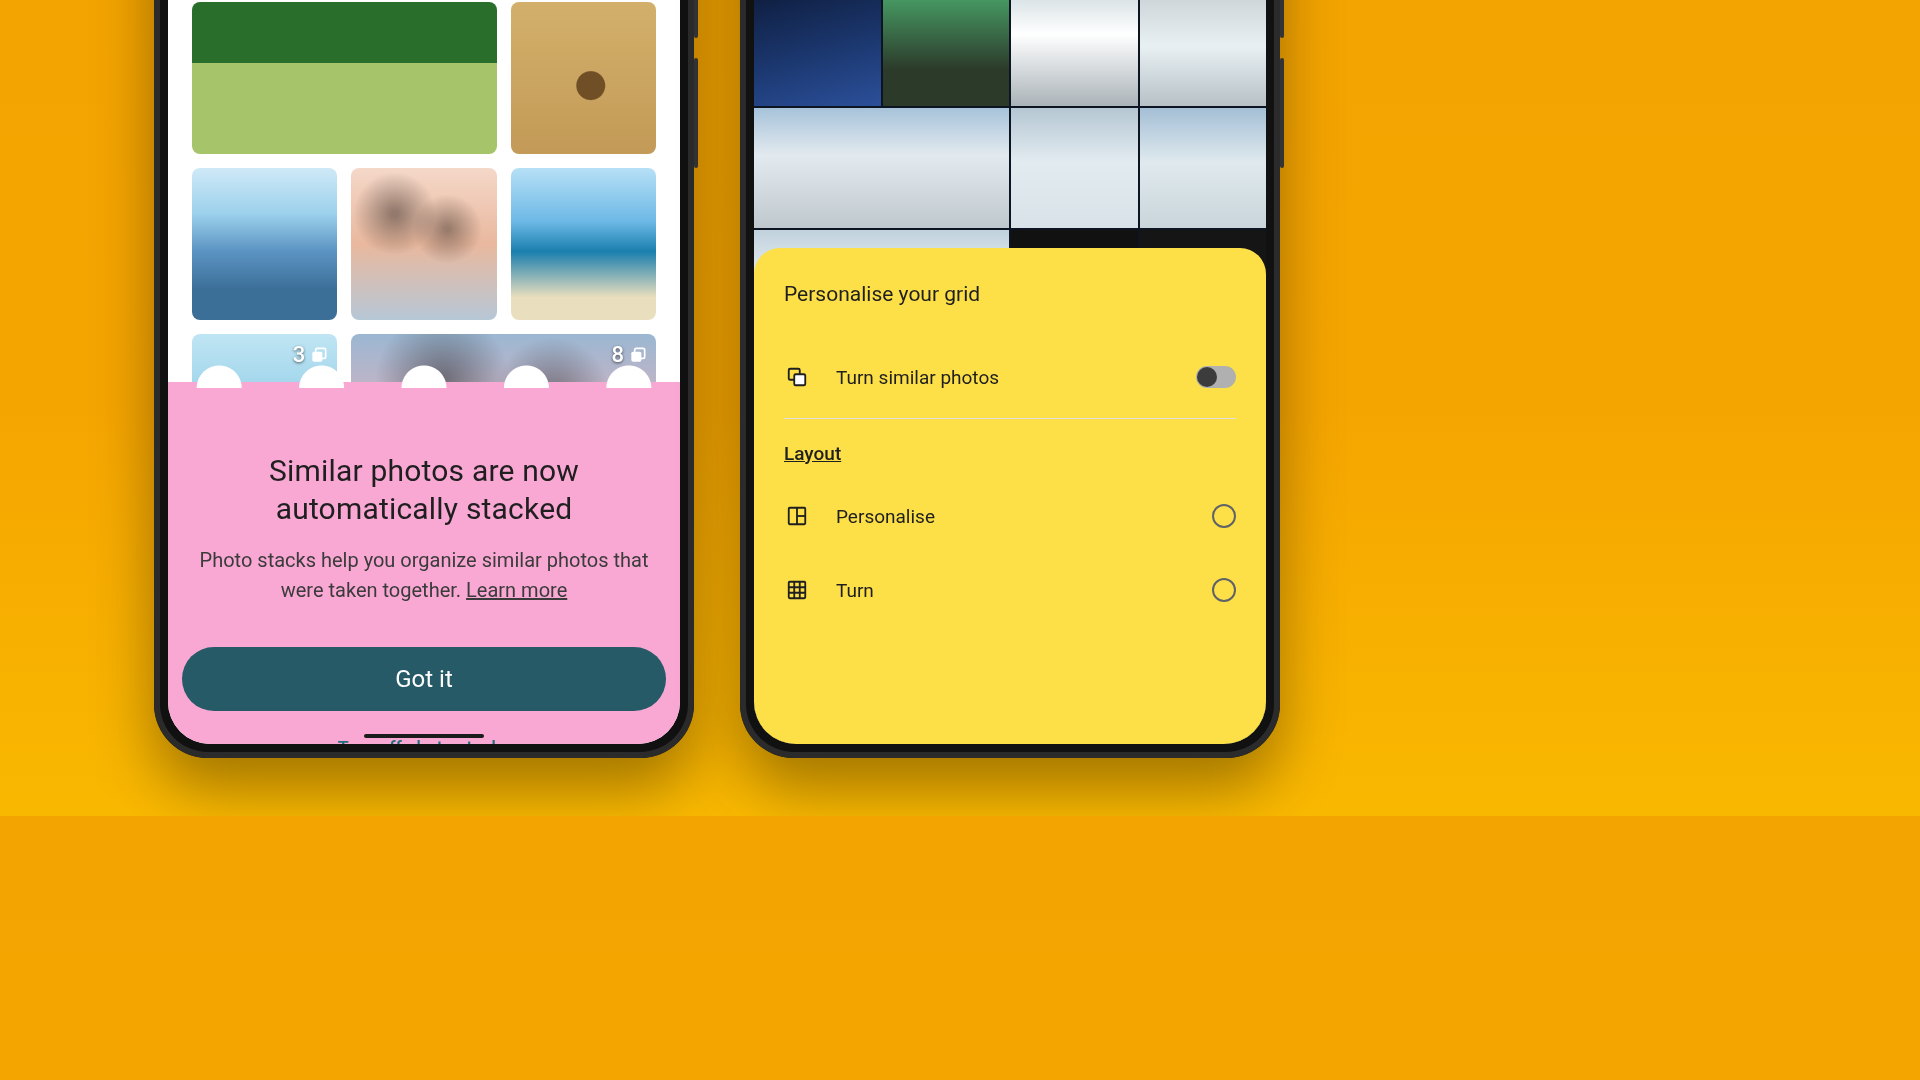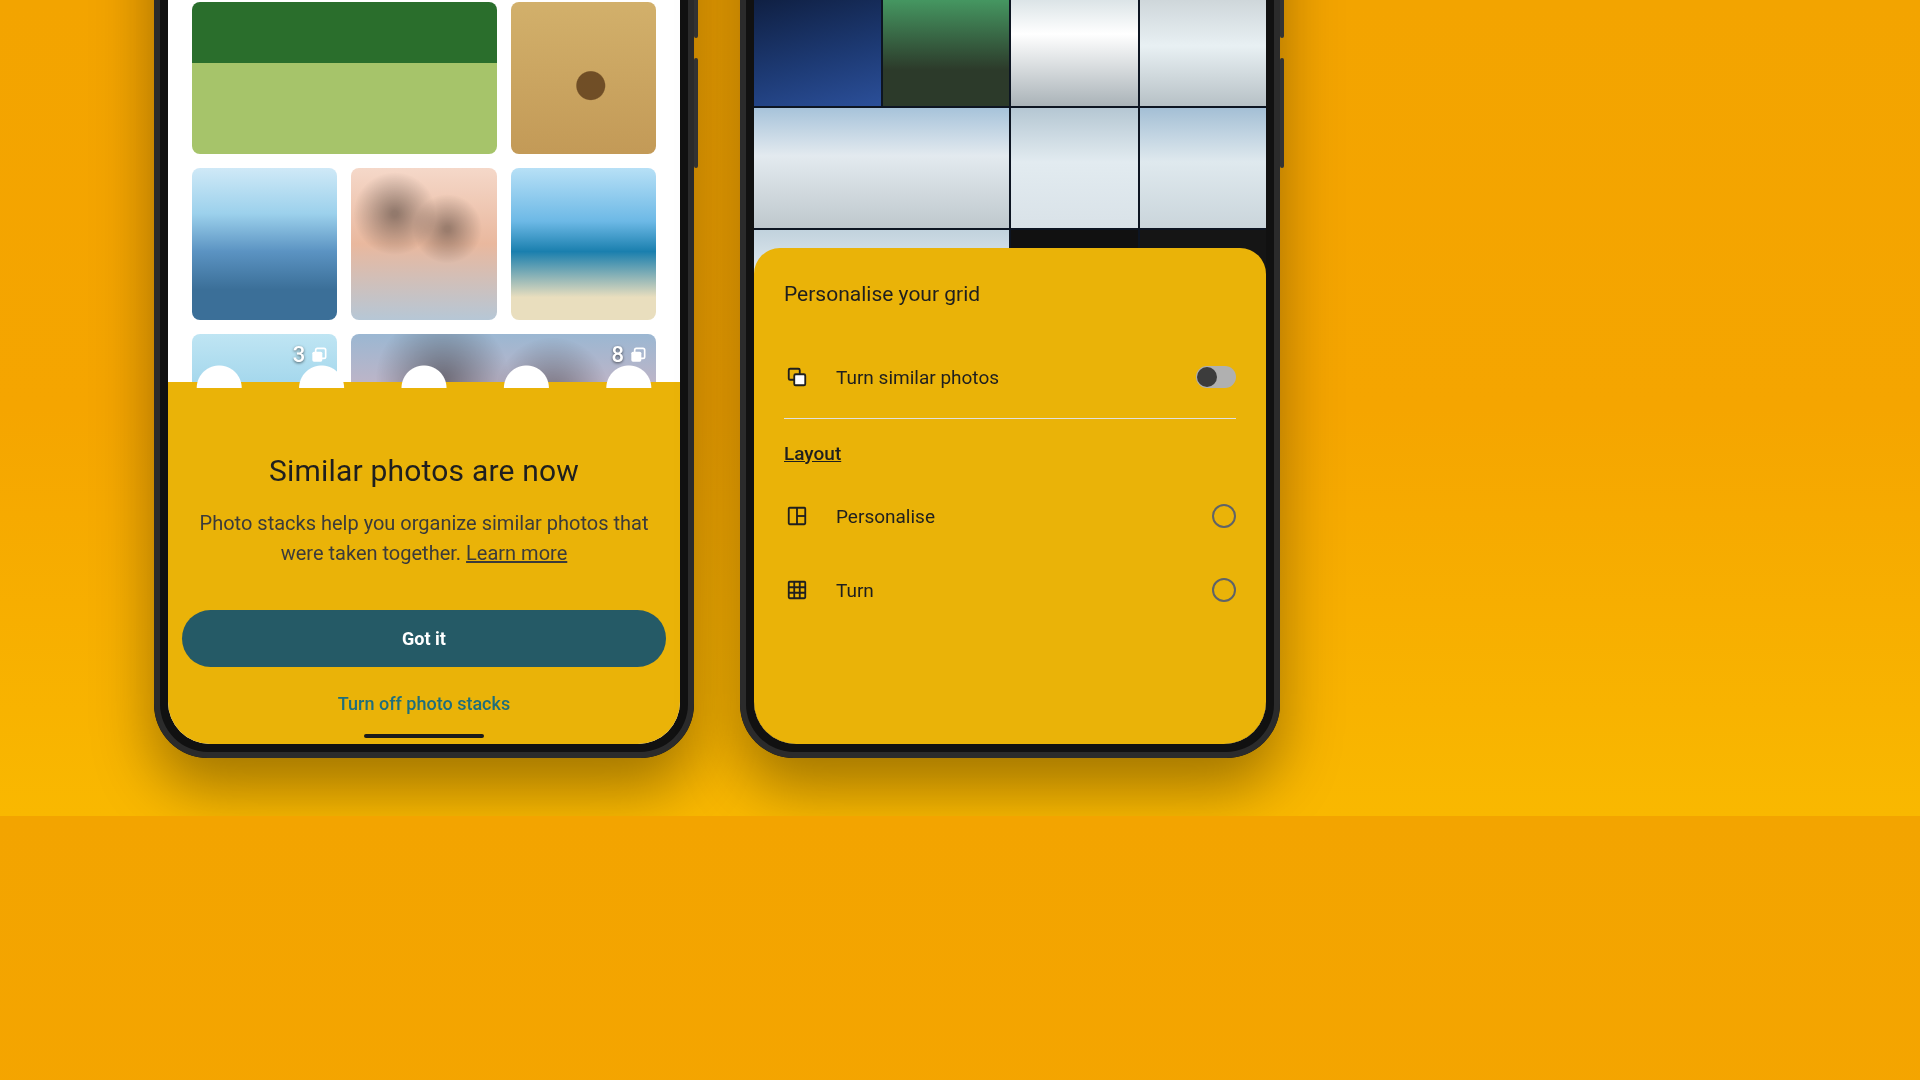--- a/index.html
+++ b/index.html
@@ -99,21 +99,21 @@
         radial-gradient(circle at 66% 40%, rgba(0,0,0,.34) 2%, transparent 26%);
       filter:blur(.5px);
   }
   .p-beach { background: linear-gradient(180deg,#b7e0f6 0%,#6db9e6 35%,#1a7fae 55%,#e9debe 85%);}
   .p-girl  { background: linear-gradient(180deg,#bfe5f3 0%,#9ad2ea 45%,#efe0cf 90%);}
   .p-sunset{ background: linear-gradient(180deg,#9bb7d2 0%,#c5b4c5 40%,#e0b9a2 70%,#3b3b3b 100%);}
 
   .wavy-sheet{
     position:absolute;
     left:0;right:0;bottom:0;
-    background:#eab308;
+    background:#f9a8d4;
     padding:70px 14px 50px;
     text-align:center;
   }
   .wavy-sheet:before{
     content:"";
     position:absolute;
     top:-22px;left:0;right:0;height:28px;
     background:
       radial-gradient(circle at 10% 100%, #fff 22px, transparent 23px),
       radial-gradient(circle at 30% 100%, #fff 22px, transparent 23px),
@@ -137,22 +137,22 @@
   }
   .sheet-sub .lm{
     text-decoration:underline;
     cursor:pointer;
   }
   .pill-btn{
     display:block;
     width:100%;
     background:#255a66;
     color:#fff;
-    font-size:18px;
-    font-weight:700;
+    font-size:24px;
+    font-weight:400;
     border:none;
     border-radius:32px;
     padding:18px 0;
     cursor:pointer;
     margin-bottom:26px;
   }
   .text-btn{
     background:none;border:none;cursor:pointer;
     color:#1e6e7d;
     font-size:18px;
@@ -189,21 +189,21 @@
   .g7{background:linear-gradient(180deg,#a4bfd5 0%,#dfe9ee 45%,#cad5db 100%);}
   .g8{background:linear-gradient(180deg,#c1d2dd 0%,#edf3f6 50%,#dbe4ea 100%);}
   .g10{background:#111;}
   .g11{background:#151515;}
   .gal.wide{grid-column:span 2;}
 
   .sheet2{
     position:absolute;
     left:0;right:0;bottom:0;
     top:486px;
-    background:#eab308;
+    background:#fde047;
     border-radius:26px 26px 0 0;
     padding:34px 30px 0;
   }
   .sheet2 h3{
     font-size:21px;
     font-weight:400;
     color:#1f1f1f;
     margin-bottom:34px;
   }
   .opt-row{
@@ -268,20 +268,21 @@
                 <rect x="4" y="8" width="12" height="12" rx="2" fill="#fff"></rect>
               </svg>
             </span>
           </div>
         </div>
       </div>
 
       <div class="wavy-sheet" style="top:620px;">
         <div class="sheet-title">
           <span>Similar photos are now</span><br>
+          <span>automatically stacked</span>
         </div>
         <p class="sheet-sub">
           <span>Photo stacks help you organize similar photos that were taken together. </span><span class="lm">Learn more</span>
         </p>
         <button class="pill-btn">Got it</button>
         <button class="text-btn">Turn off photo stacks</button>
       </div>
 
       <div class="home-indicator"></div>
     </div>

